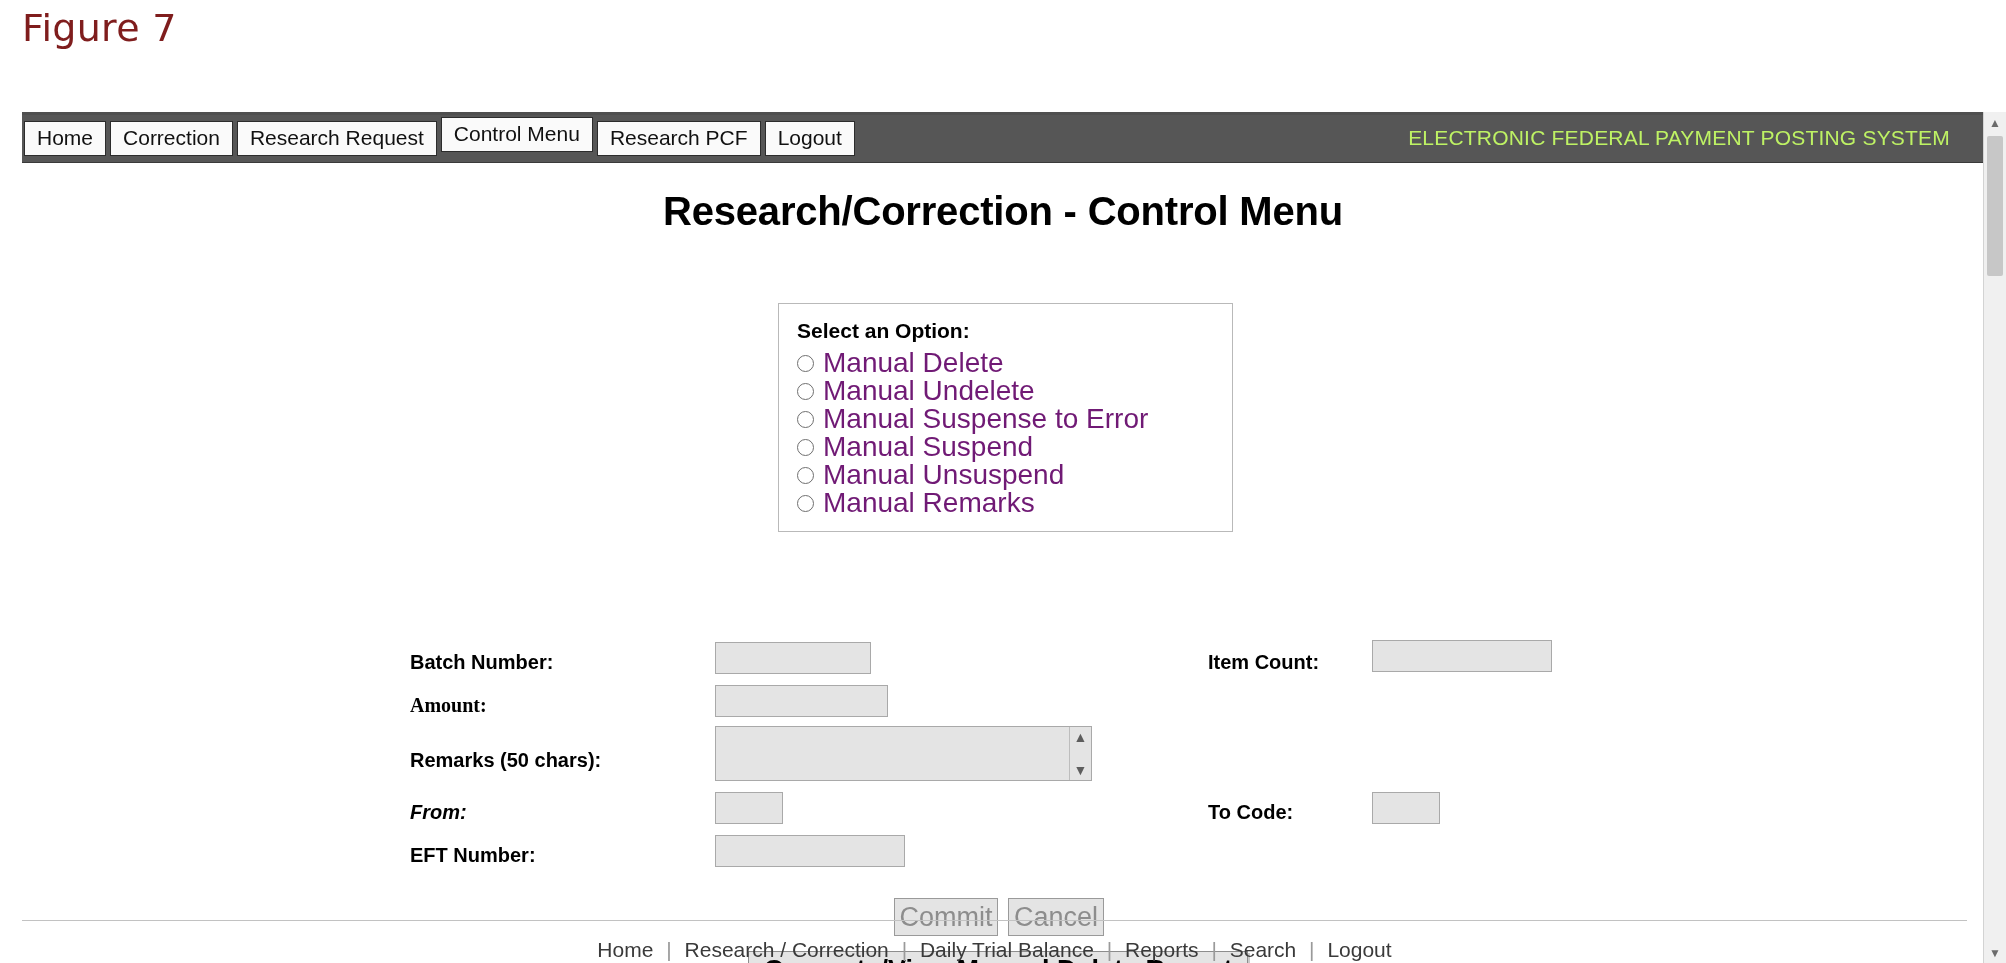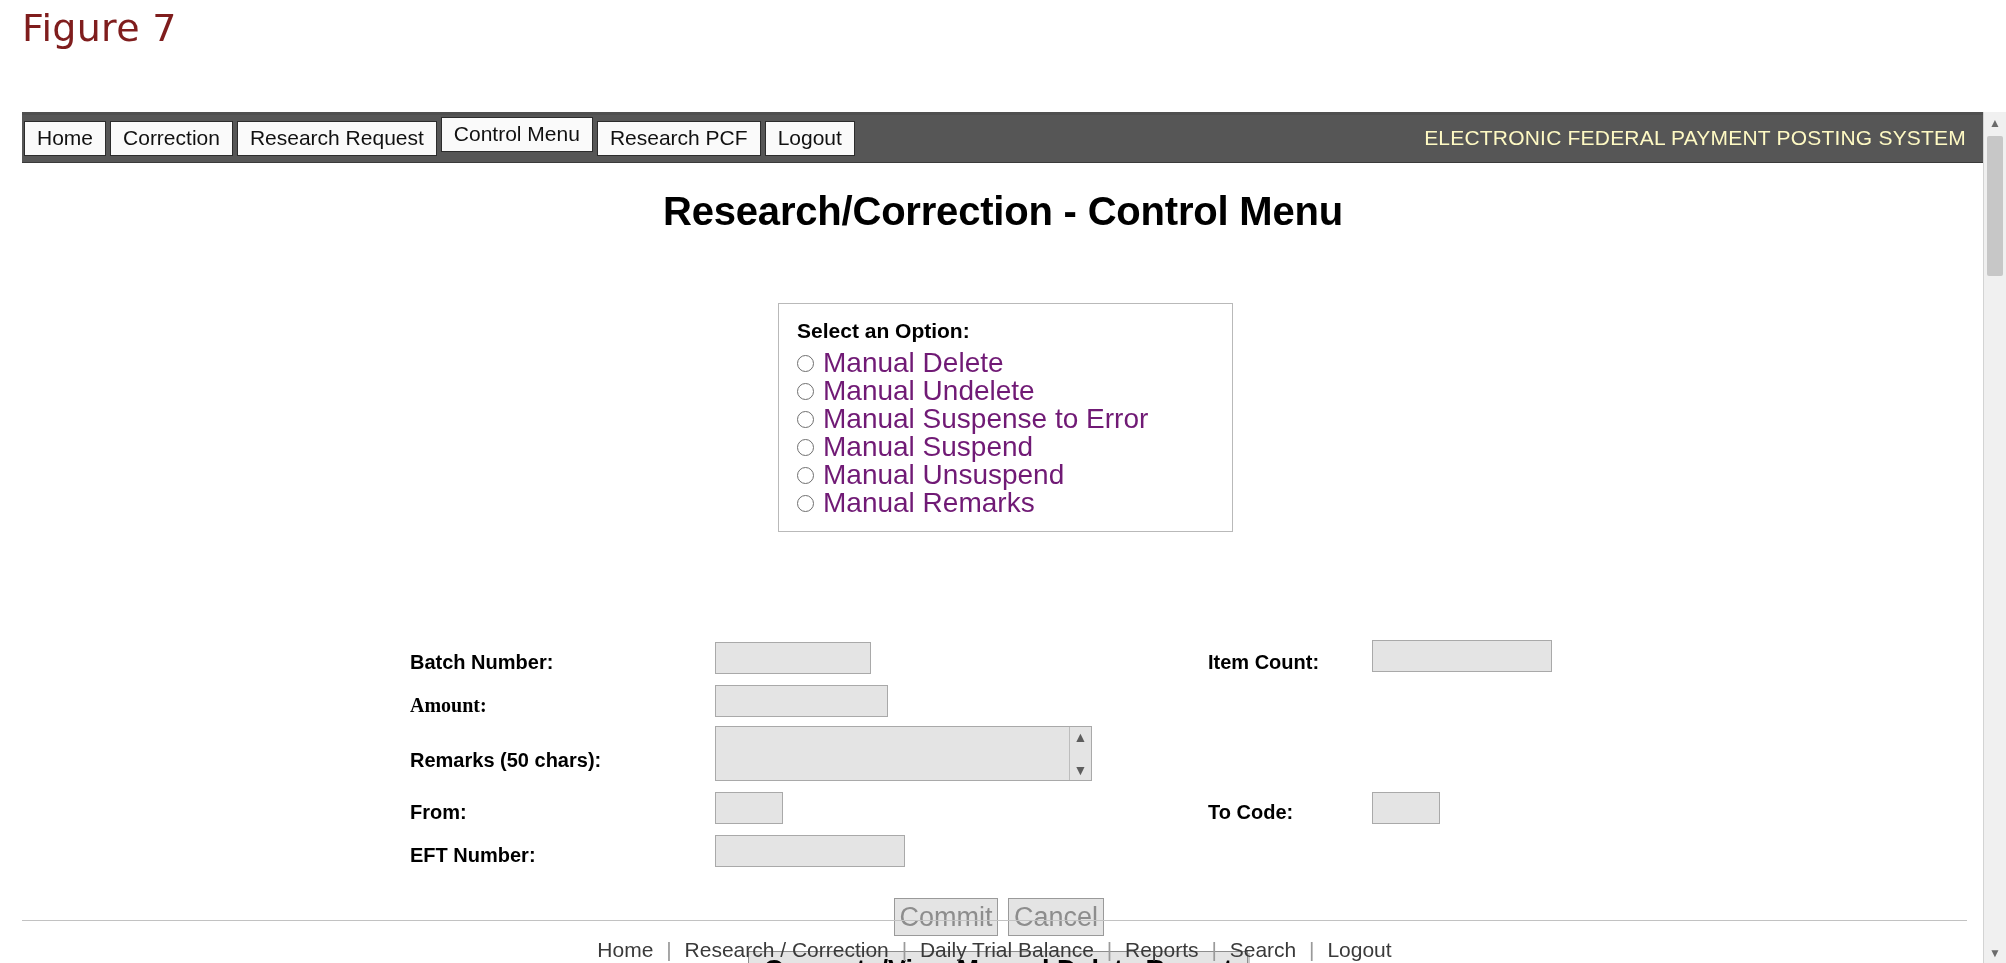--- a/index.html
+++ b/index.html
@@ -61,23 +61,23 @@
     padding: 4px 12px 5px 12px;
     margin-right: 4px;
     line-height: 1.15;
     cursor: pointer;
     white-space: nowrap;
   }
   .nav-tab.raised { margin-bottom: 6px; }
   .nav-tab.active { margin-bottom: 10px; }
   .nav-title {
     position: absolute;
-    right: 18px;
+    right: 34px;
     top: 11px;
-    color: #fef9c3;
+    color: #bef264;
     font-size: 21px;
     letter-spacing: 0.2px;
     white-space: nowrap;
     margin-left: 44px;
   }
 
   
   .page {
     position: relative;
     width: 1962px;
@@ -321,21 +321,21 @@
       <input class="input-box" type="text" style="left: 693px; top: 54px; width: 173px; height: 32px;" placeholder="">
 
       <div class="field-label" style="left:388px; top:118px;">Remarks (50 chars):</div>
       <div class="textarea-box" style="left:693px; top:95px; width:377px; height:55px;">
         <div class="ta-scroll">
           <span class="chev">▲</span>
           <span class="chev">▼</span>
         </div>
       </div>
 
-      <div class="field-label" style="left:388px; top:170px;">From:</div>
+      <div class="field-label" style="left:388px; top:170px;font-style:italic;">From:</div>
       <input class="input-box" type="text" style="left: 693px; top: 161px; width: 68px; height: 32px;" placeholder="">
 
       <div class="field-label" style="left:1186px; top:170px;">To Code:</div>
       <input class="input-box" type="text" style="left: 1350px; top: 161px; width: 68px; height: 32px;" placeholder="">
 
       <div class="field-label" style="left:388px; top:213px;">EFT Number:</div>
       <input class="input-box" type="text" style="left: 693px; top: 204px; width: 190px; height: 32px;" placeholder="">
 
       <div class="btn" style="left:872px; top:267px; width:104px; height:38px; line-height:36px;">Commit</div>
       <div class="btn" style="left:986px; top:267px; width:96px; height:38px; line-height:36px;">Cancel</div>

